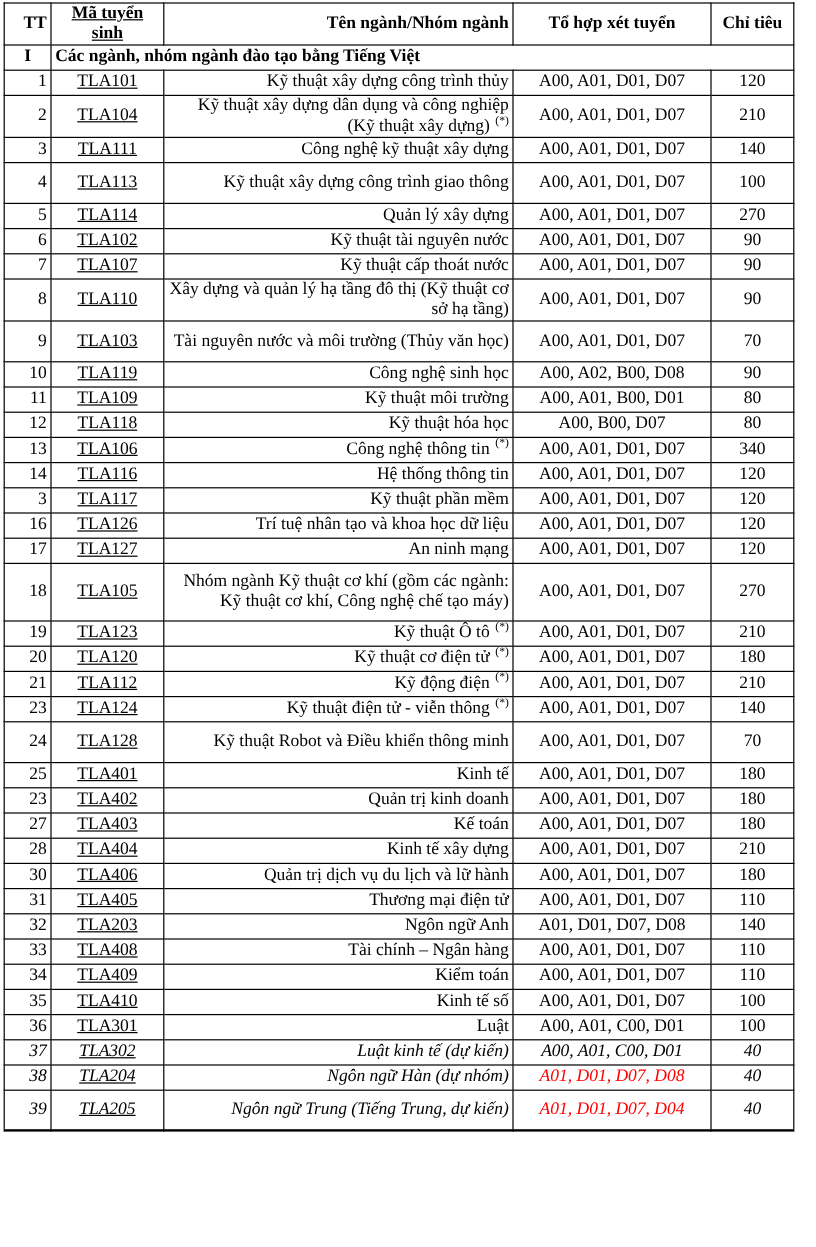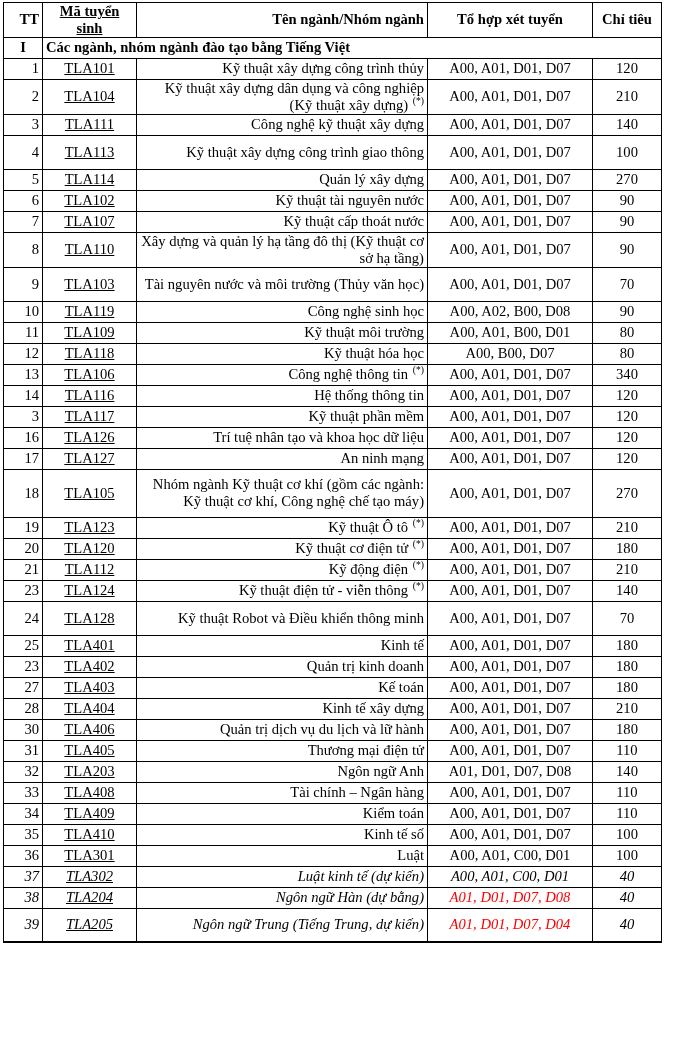--- a/index.html
+++ b/index.html
@@ -338,21 +338,21 @@
       <tr class="italic-row r1">
         <td class="cell-tt">37</td>
         <td class="cell-code">TLA302</td>
         <td class="cell-name"><span>Luật kinh tế (dự kiến)</span></td>
         <td class="cell-combo">A00, A01, C00, D01</td>
         <td class="cell-quota">40</td>
       </tr>
       <tr class="italic-row r1">
         <td class="cell-tt">38</td>
         <td class="cell-code">TLA204</td>
-        <td class="cell-name"><span>Ngôn ngữ Hàn (dự bằng)</span></td>
+        <td class="cell-name"><span>Ngôn ngữ Hàn (dự nhóm)</span></td>
         <td class="cell-combo combo-red">A01, D01, D07, D08</td>
         <td class="cell-quota">40</td>
       </tr>
       <tr class="italic-row r2">
         <td class="cell-tt">39</td>
         <td class="cell-code">TLA205</td>
         <td class="cell-name"><span>Ngôn ngữ Trung (Tiếng Trung, dự kiến)</span></td>
         <td class="cell-combo combo-red">A01, D01, D07, D04</td>
         <td class="cell-quota">40</td>
       </tr>

